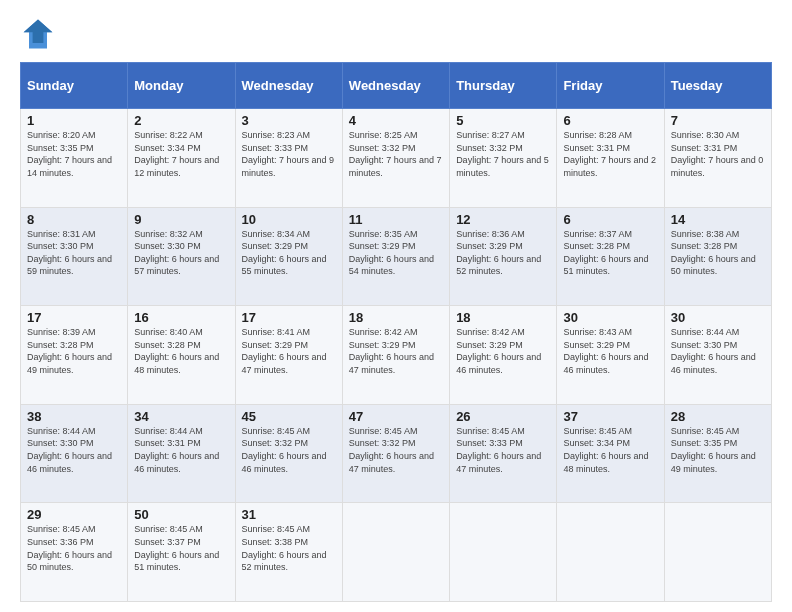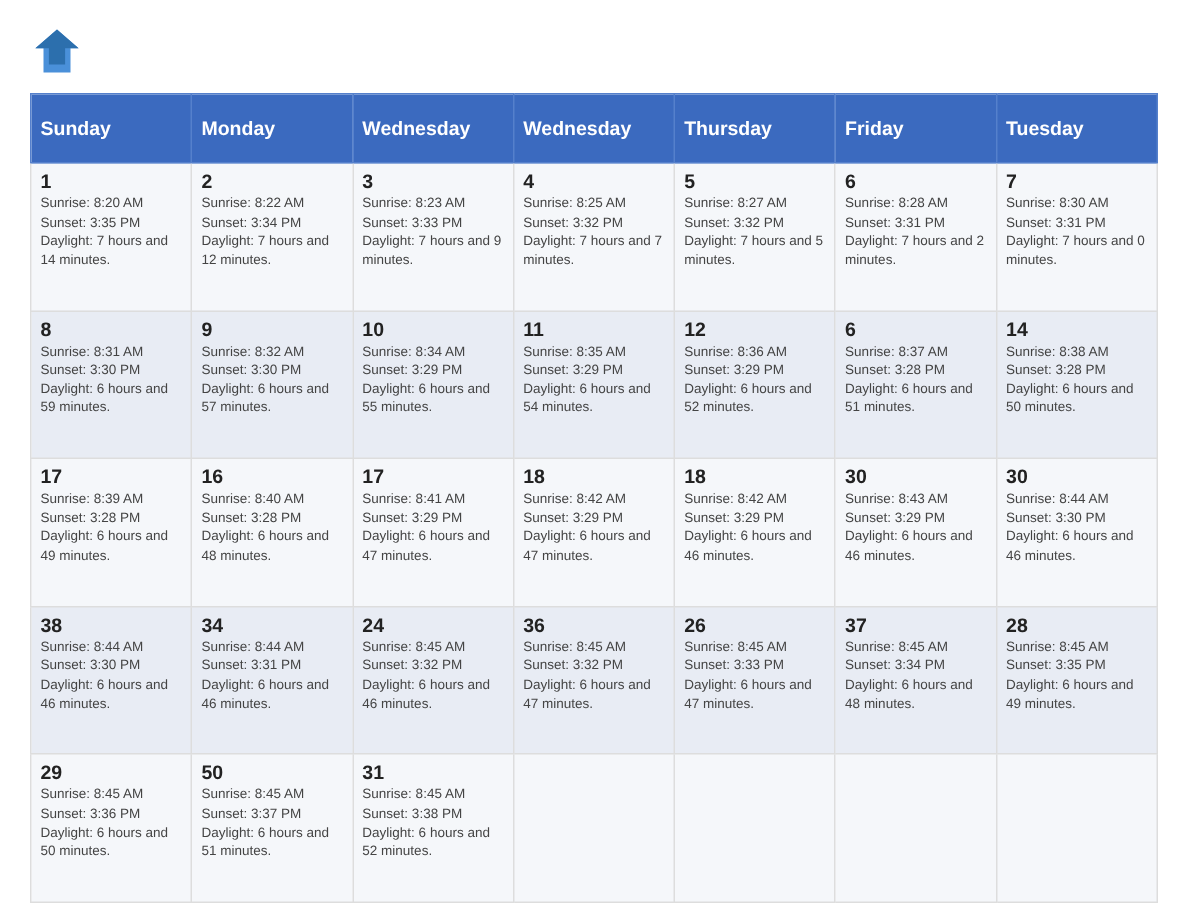--- a/index.html
+++ b/index.html
@@ -226,25 +226,25 @@
         <tr>
           <td>
         <span class="day-num">38</span>
         <span class="day-info">Sunrise: 8:44 AM<br>Sunset: 3:30 PM<br>Daylight: 6 hours and 46 minutes.</span>
       </td>
           <td>
         <span class="day-num">34</span>
         <span class="day-info">Sunrise: 8:44 AM<br>Sunset: 3:31 PM<br>Daylight: 6 hours and 46 minutes.</span>
       </td>
           <td>
-        <span class="day-num">24</span>
+        <span class="day-num">45</span>
         <span class="day-info">Sunrise: 8:45 AM<br>Sunset: 3:32 PM<br>Daylight: 6 hours and 46 minutes.</span>
       </td>
           <td>
-        <span class="day-num">36</span>
+        <span class="day-num">47</span>
         <span class="day-info">Sunrise: 8:45 AM<br>Sunset: 3:32 PM<br>Daylight: 6 hours and 47 minutes.</span>
       </td>
           <td>
         <span class="day-num">26</span>
         <span class="day-info">Sunrise: 8:45 AM<br>Sunset: 3:33 PM<br>Daylight: 6 hours and 47 minutes.</span>
       </td>
           <td>
         <span class="day-num">37</span>
         <span class="day-info">Sunrise: 8:45 AM<br>Sunset: 3:34 PM<br>Daylight: 6 hours and 48 minutes.</span>
       </td>

